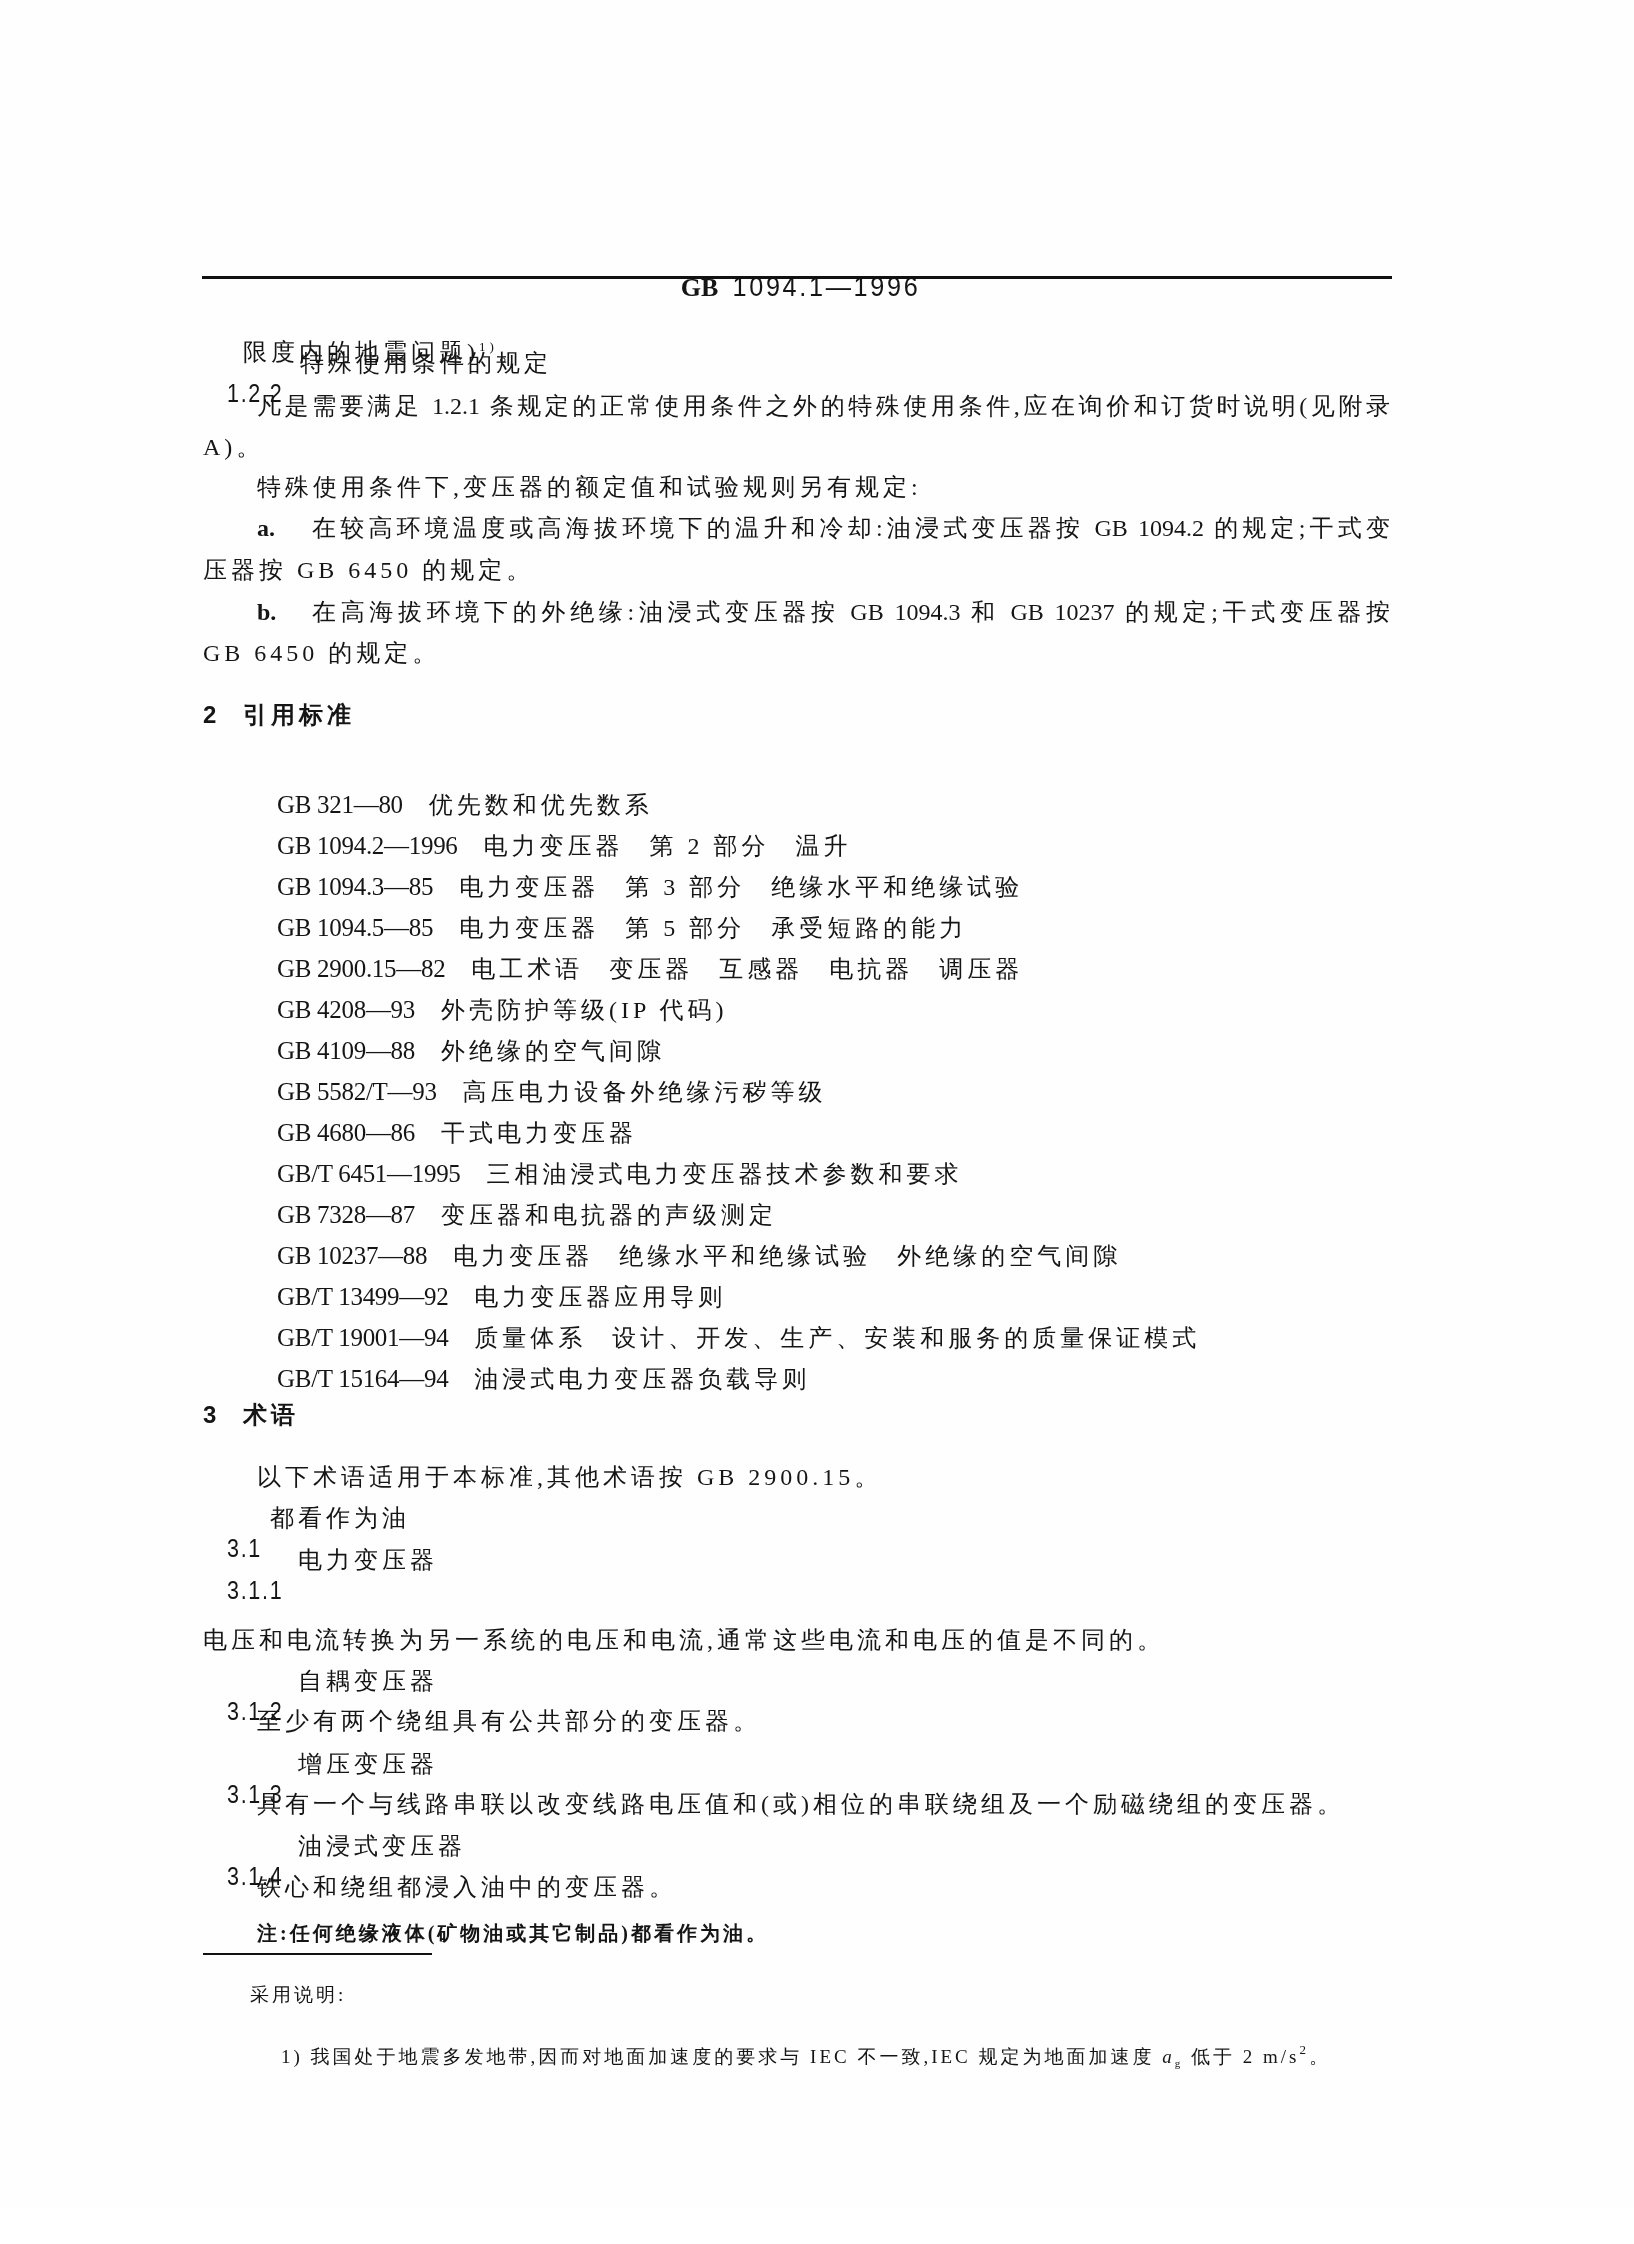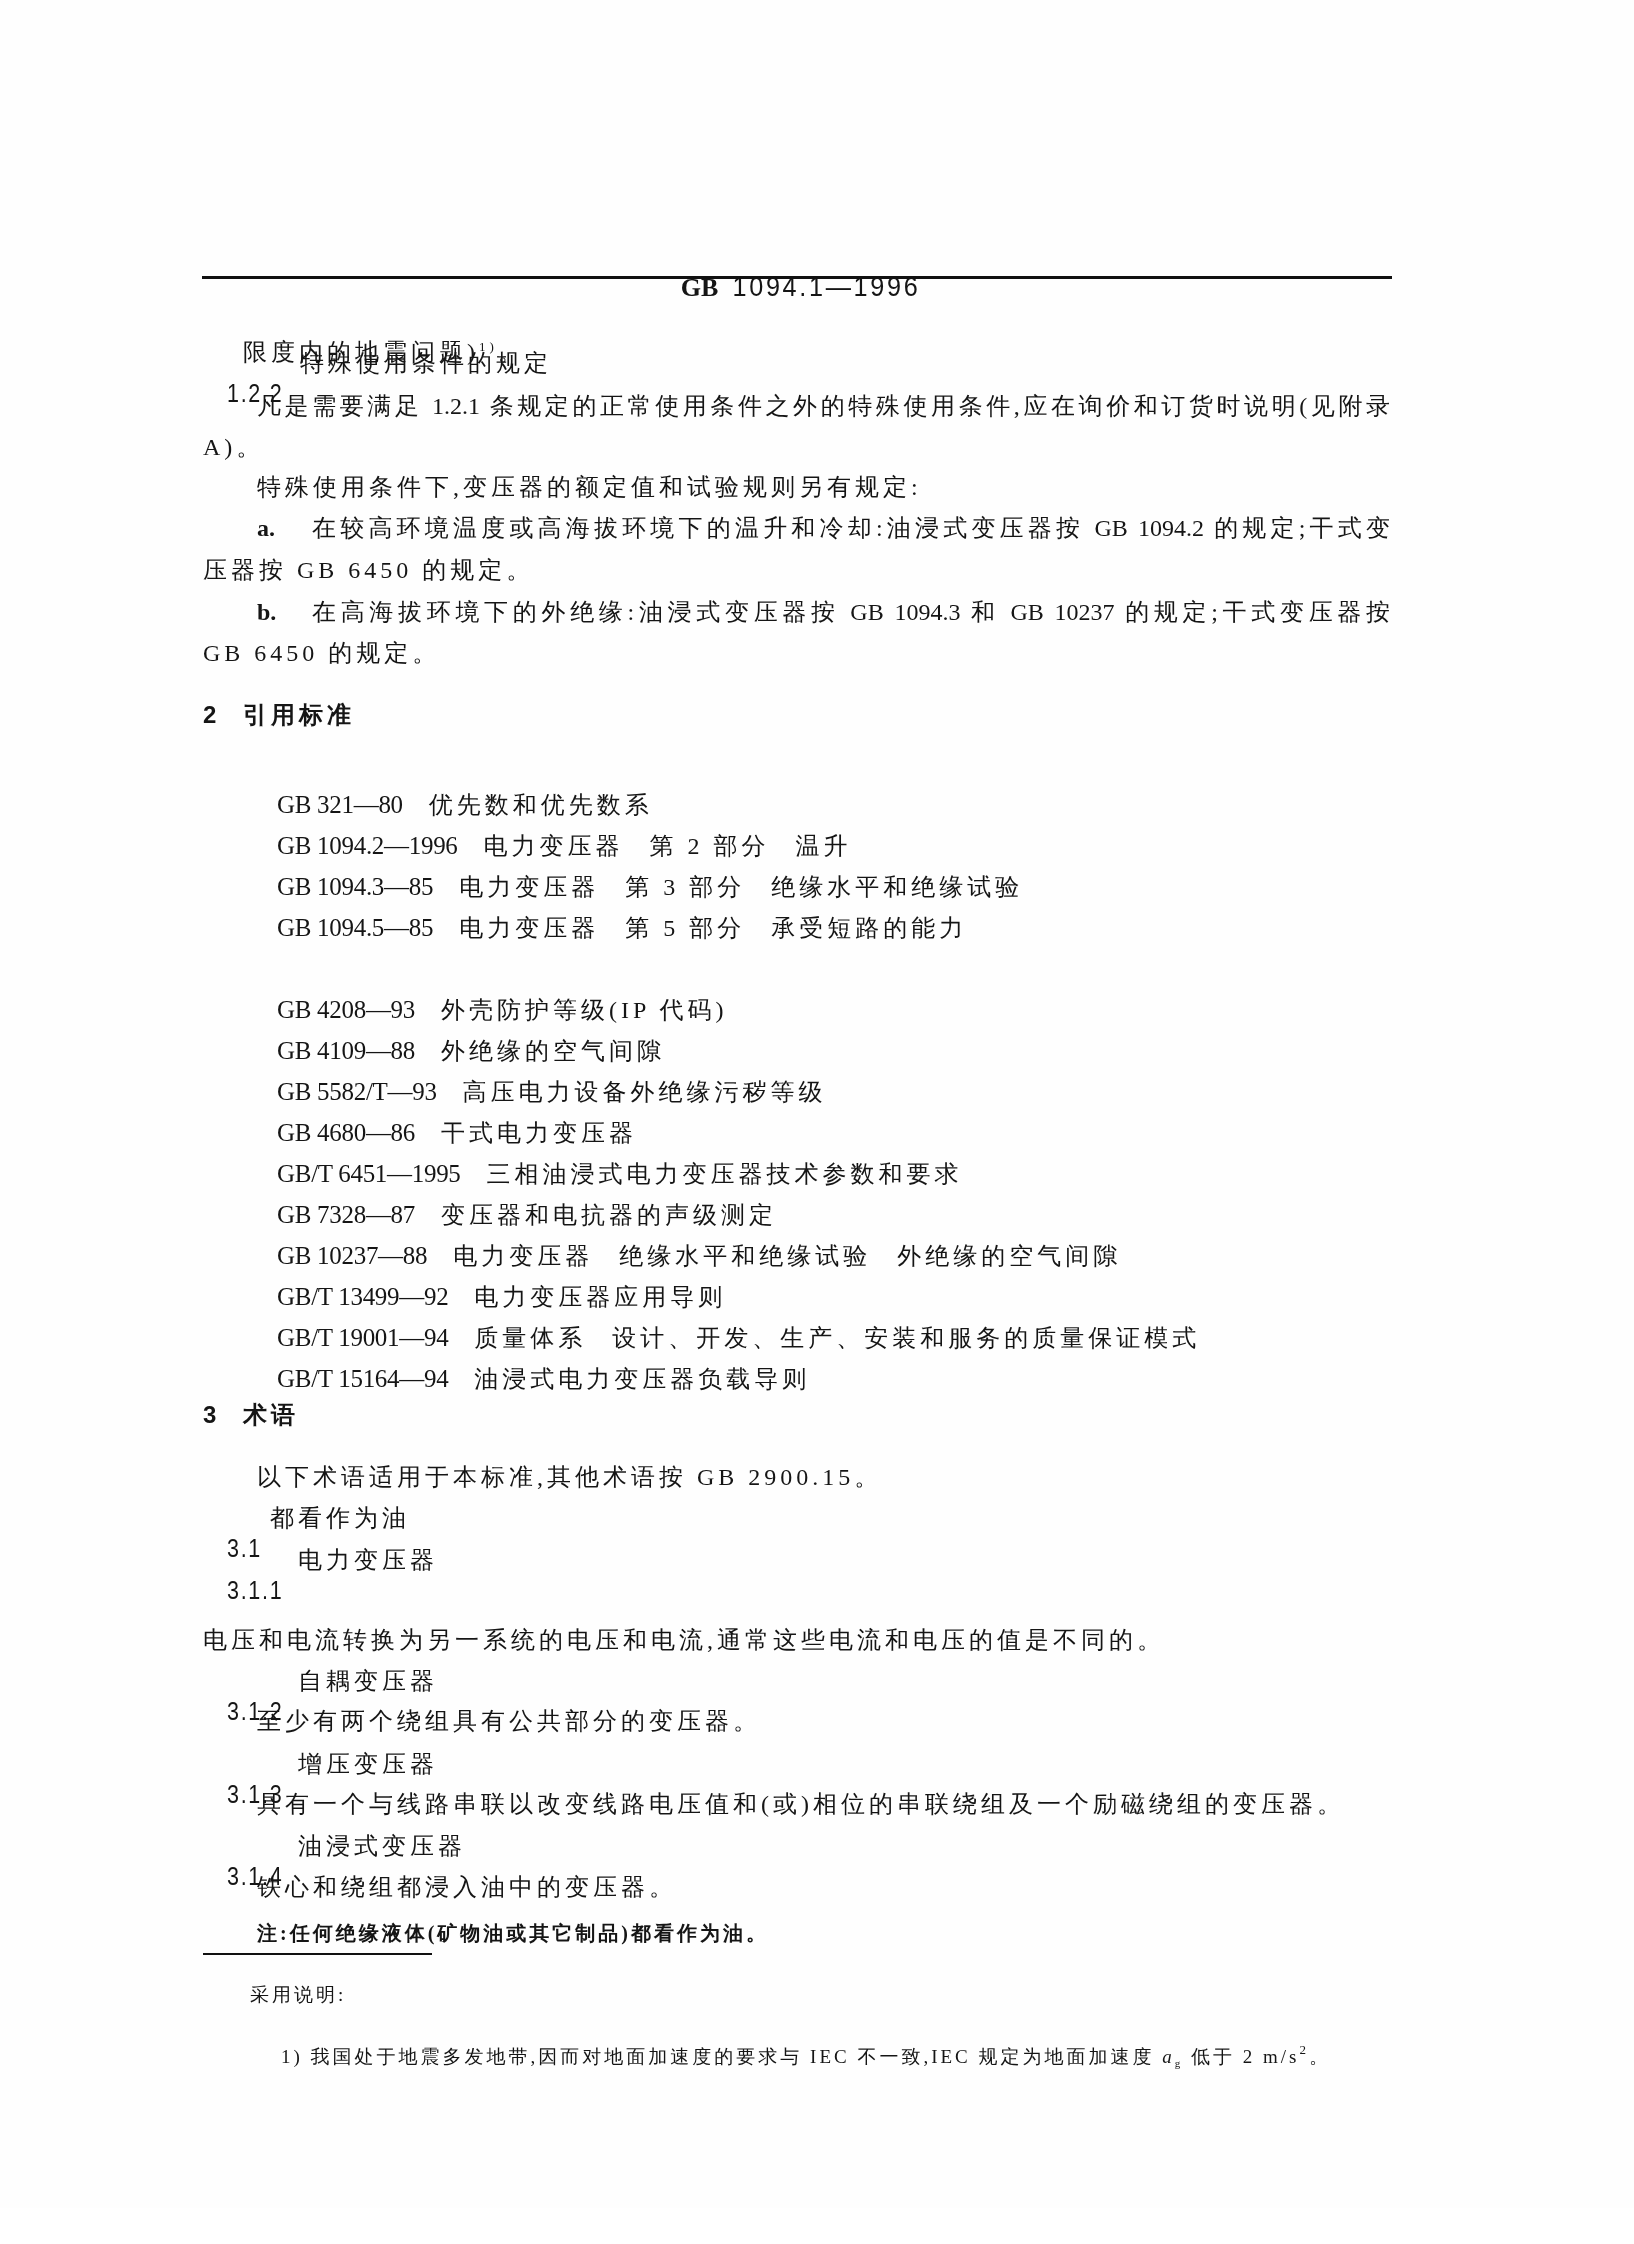--- a/index.html
+++ b/index.html
@@ -98,20 +98,23 @@
   </div>
   <div class="ln ref" style="top:801px; left:253px;text-align:center;">
     <span class="code">GB 1094.2—1996</span><span class="part">电力变压器</span><span class="part">第 2 部分</span><span class="part">温升</span>
   </div>
   <div class="ln ref" style="top:842px; left:253px;">
     <span class="code">GB 1094.3—85</span><span class="part">电力变压器</span><span class="part">第 3 部分</span><span class="part">绝缘水平和绝缘试验</span>
   </div>
   <div class="ln ref" style="top:883px; left:253px;">
     <span class="code">GB 1094.5—85</span><span class="part">电力变压器</span><span class="part">第 5 部分</span><span class="part">承受短路的能力</span>
   </div>
+  <div class="ln ref" style="top:924px; left:253px;">
+    <span class="code">GB 2900.15—82</span><span class="part">电工术语</span><span class="part">变压器</span><span class="part">互感器</span><span class="part">电抗器</span><span class="part">调压器</span>
+  </div>
   <div class="ln ref" style="top:965px; left:253px;">
     <span class="code">GB 4208—93</span><span class="part">外壳防护等级(IP 代码)</span>
   </div>
   <div class="ln ref" style="top:1006px; left:253px;">
     <span class="code">GB 4109—88</span><span class="part">外绝缘的空气间隙</span>
   </div>
   <div class="ln ref" style="top:1047px; left:253px;">
     <span class="code">GB 5582/T—93</span><span class="part">高压电力设备外绝缘污秽等级</span>
   </div>
   <div class="ln ref" style="top:1088px; left:253px;">

